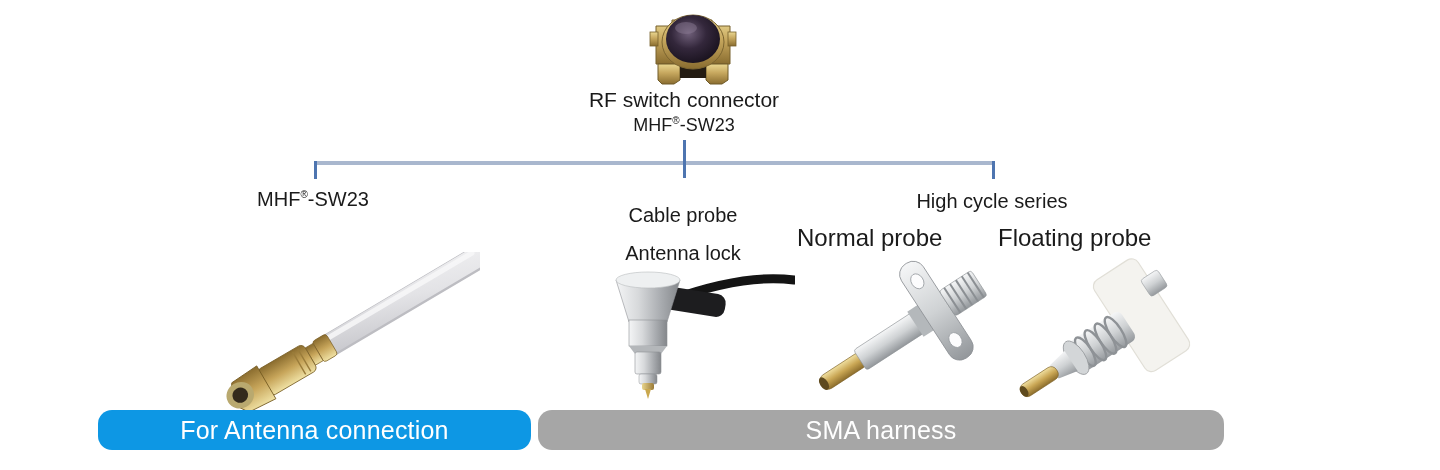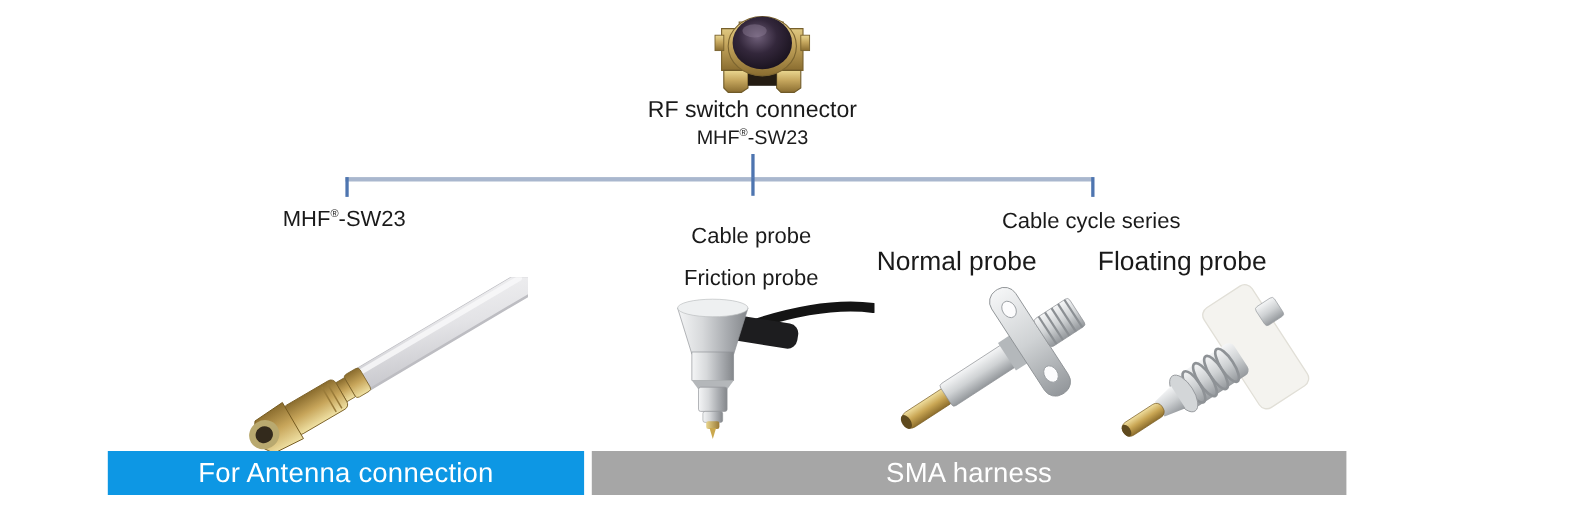--- a/index.html
+++ b/index.html
@@ -36,21 +36,21 @@
   }
   .branch-label .line2 { margin-top: 16px; }
 
   .sub-label {
     position: absolute; 
     font-size: 24px; line-height: 22px; color: #1a1a1a;
   }
 
   .banner {
     position: absolute; top: 410px; height: 40px;
-    display: flex; align-items: center; justify-content: center;
+    display: flex; align-items: center; justify-content: center; border-radius: 14px;
   }
   .banner span {
     color: #ffffff; font-size: 25px; line-height: 1; letter-spacing: 0.2px;
   }
 </style>
 </head>
 <body>
 
 <div class="canvas">
 
@@ -88,25 +88,25 @@
   <div class="tree-line tree-v" style="left: 314px; top: 161px; height: 18px; background-color: rgb(78, 117, 176);"></div>
   <div class="tree-line tree-v" style="left: 683px; top: 161px; height: 17px; background-color: rgb(78, 117, 176);"></div>
   <div class="tree-line tree-v" style="left: 992px; top: 161px; height: 18px; background-color: rgb(78, 117, 176);"></div>
 
   <div class="branch-label" style="left:193px; top:188px; width:240px;">
     <div class="line1"><span>MHF</span><sup class="reg">®</sup><span>-SW23</span></div>
   </div>
 
   <div class="branch-label" style="left:563px; top:204px; width:240px;">
     <div class="line1">Cable probe</div>
-    <div class="line2">Friction probe</div>
+    <div class="line2">Antenna lock</div>
   </div>
 
   <div class="branch-label" style="left:872px; top:190px; width:240px;">
-    <div class="line1">Cable cycle series</div>
+    <div class="line1">High cycle series</div>
   </div>
 
   <div class="sub-label" style="left:797px; top:227px; width:200px;">Normal probe</div>
   <div class="sub-label" style="left:998px; top:227px; width:200px;">Floating probe</div>
 
   <figure class="photo" style="left:195px; top:252px; width:285px; height:160px;">
     <svg viewBox="0 0 285 160" aria-hidden="true">
       <defs>
         <linearGradient id="pg-cable" x1="0" y1="0" x2="0.35" y2="1">
           <stop offset="0" stop-color="#f5f5f6"></stop>

